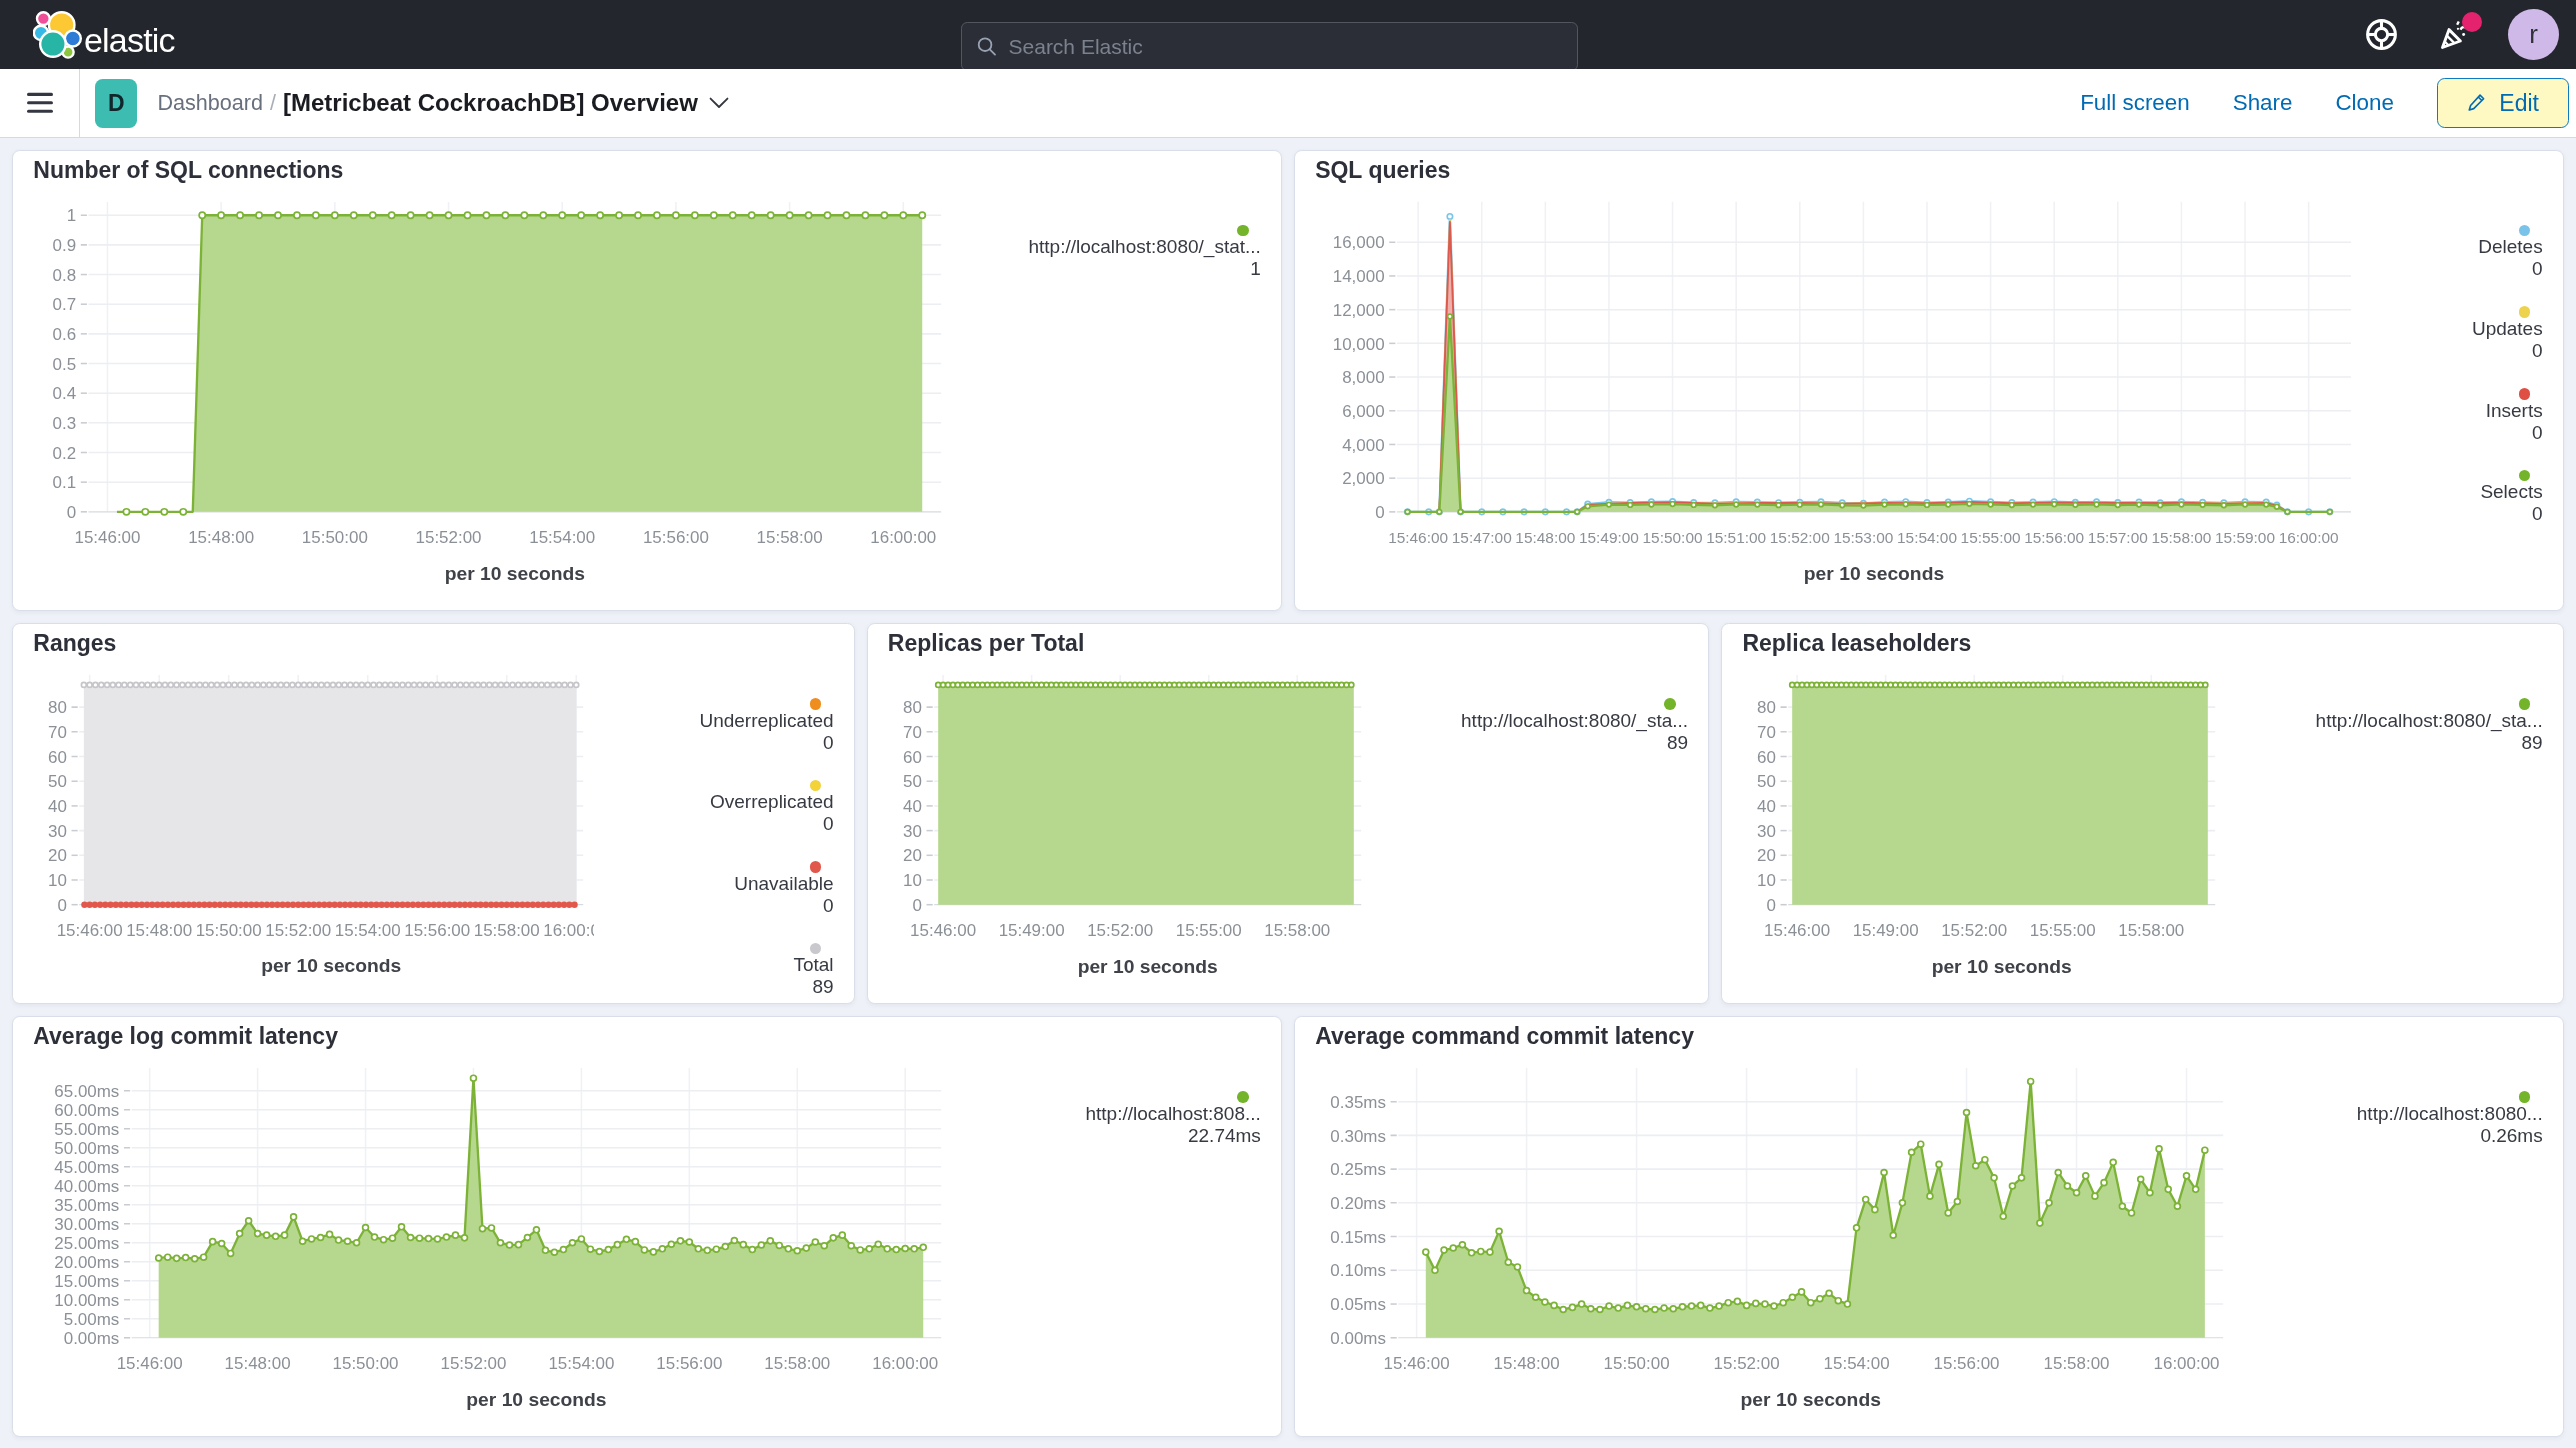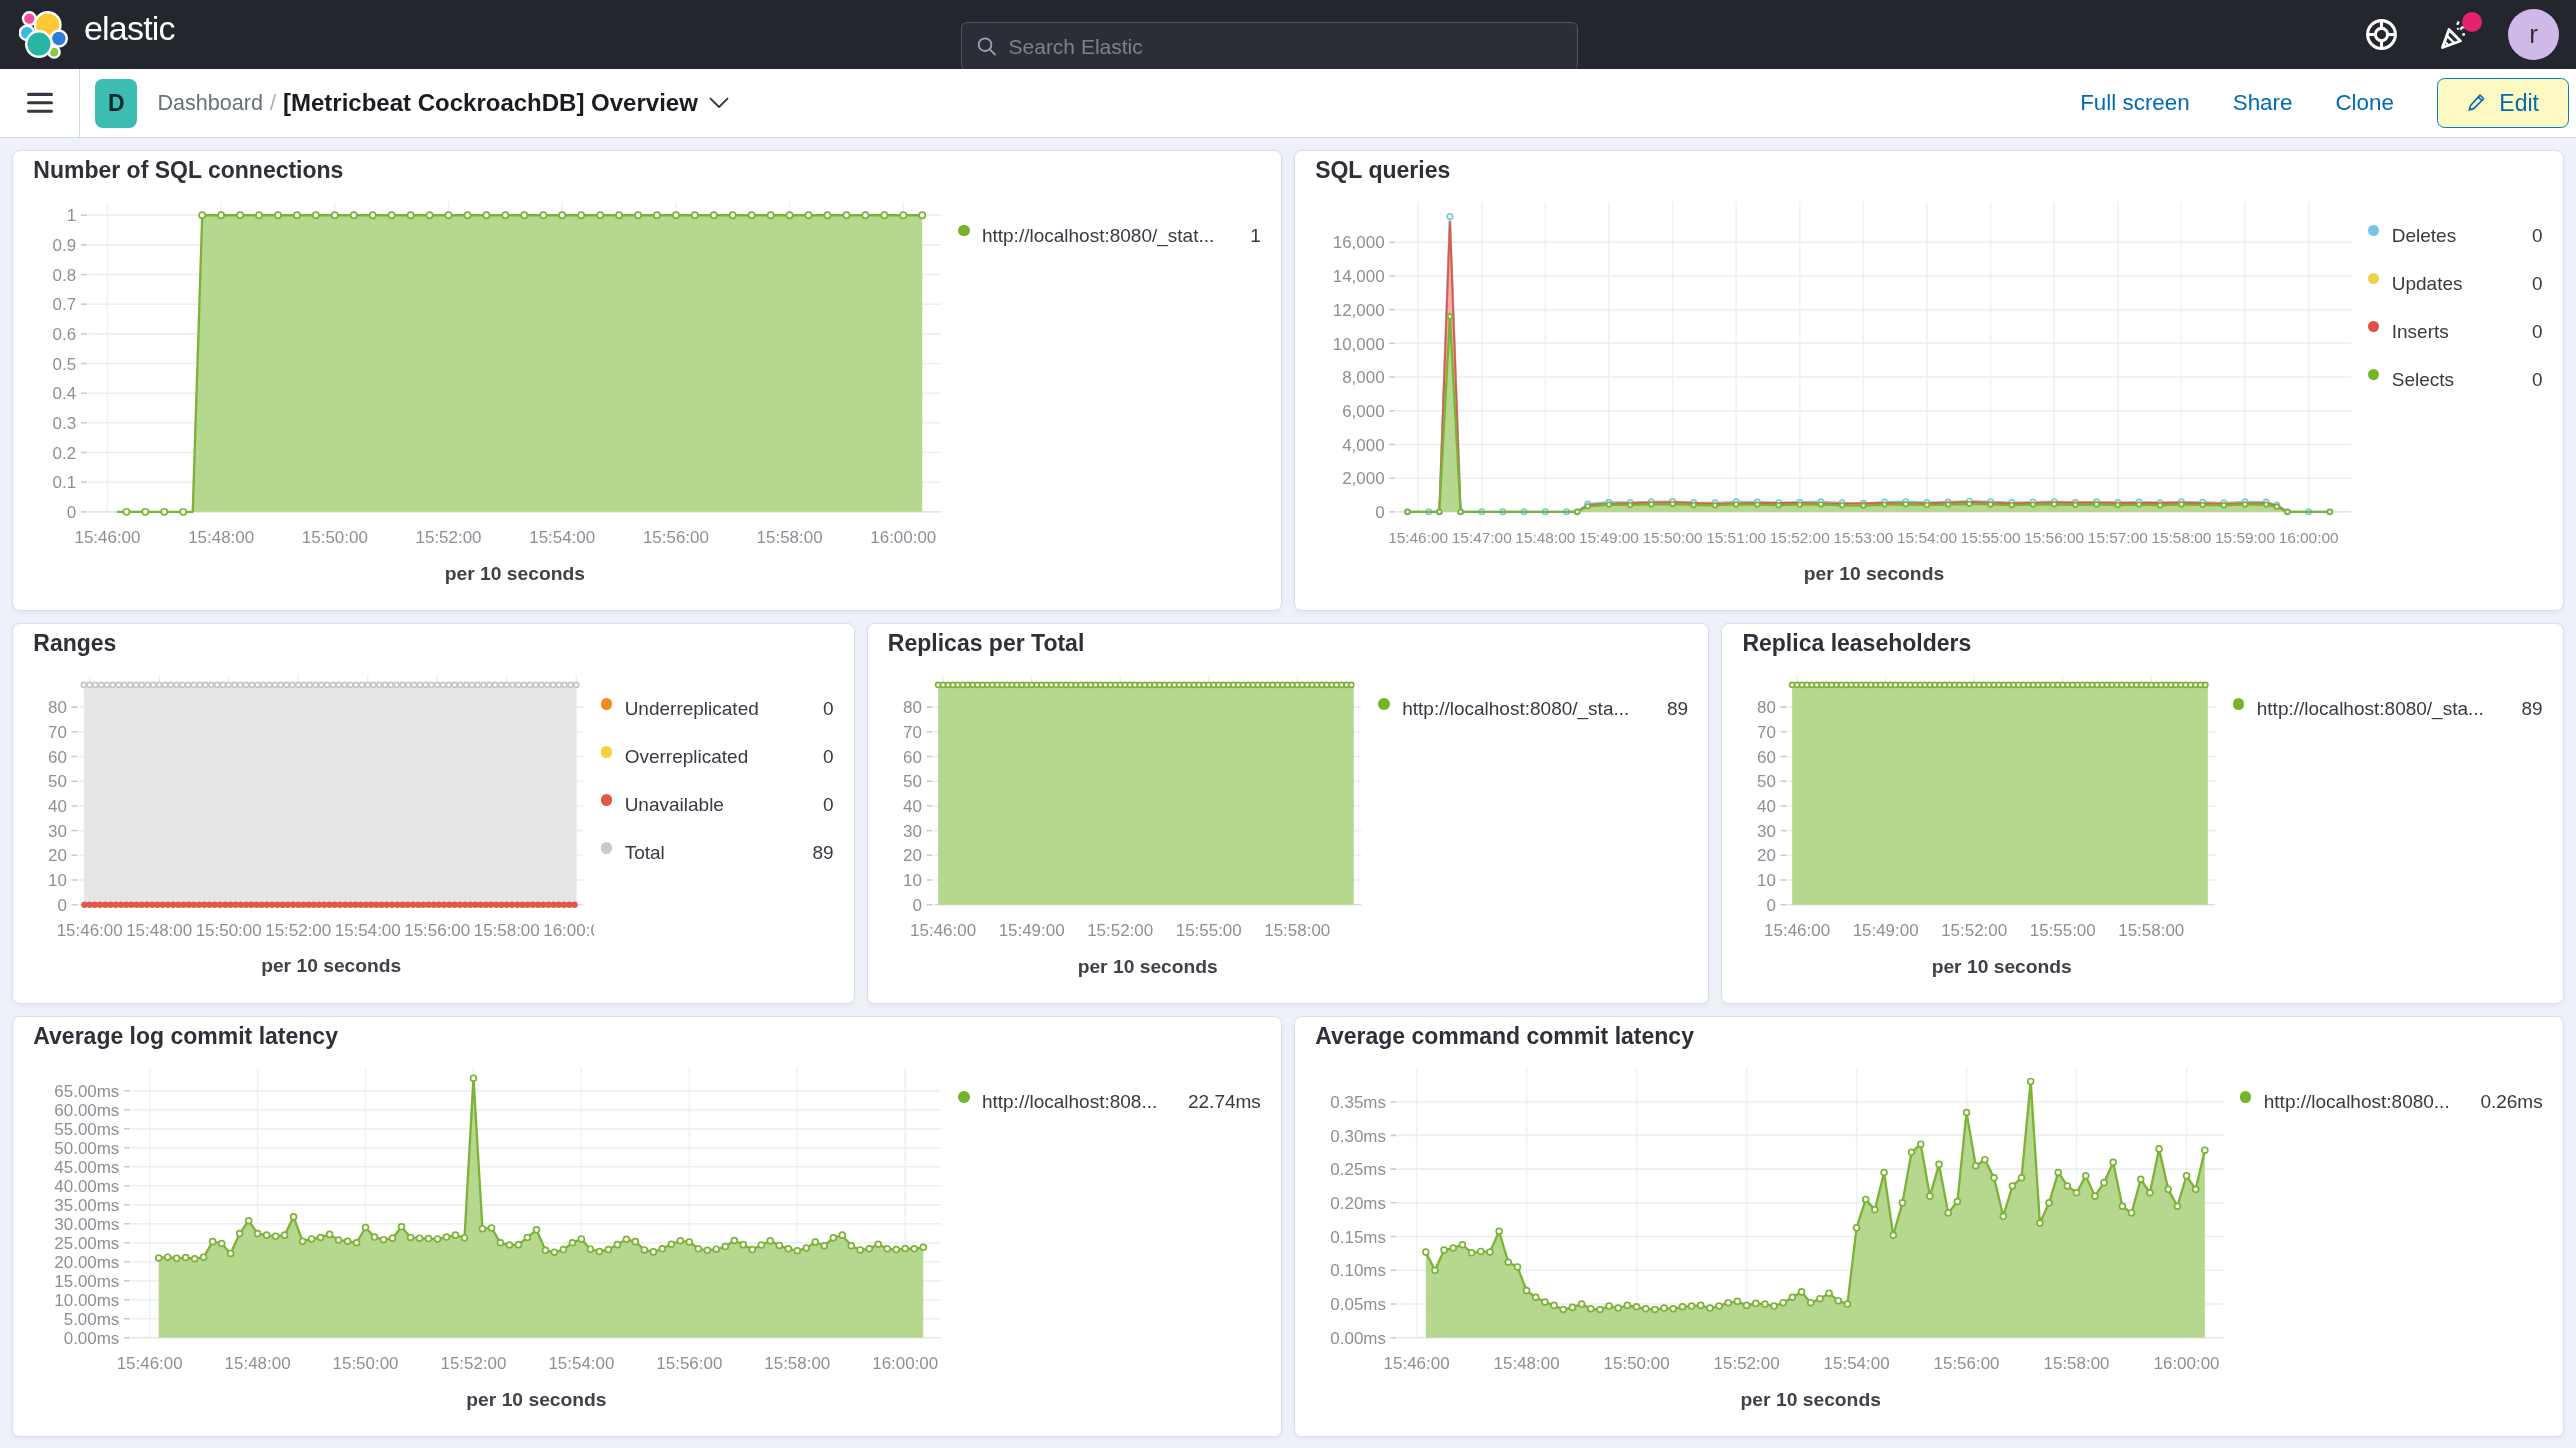--- a/index.html
+++ b/index.html
@@ -2,21 +2,21 @@
 <html style="font-size:12.3px"><head>
 <meta charset="utf-8">
 <style>
   * { margin:0; padding:0; box-sizing:border-box; }
   html,body { width:2576px; height:1448px; overflow:hidden;
     font-family:"Liberation Sans", sans-serif; background:#eff1f8; }
 
   
   .hdr { position:absolute; left:0; top:0; width:2576px; height:69px;
     background:#24262d; display:flex; align-items:center; }
-  .brand { display:flex; align-items:flex-start; gap:14px; padding-left:19px; width:324px; }
+  .brand { display:flex; align-items:flex-end; padding-left:33px; width:324px; }
   .brand-name { color:#fff; font-size:34px; letter-spacing:-0.8px; }
   .searchbox { position:absolute; left:961px; top:10px; width:617px; height:49px;
     background:#2b2e36; border:1.5px solid #53565e; border-radius:6.2px;
     display:flex; align-items:center; padding:0 14px; gap:10.8px;margin-top:12px; }
   .searchbox input { background:transparent; border:none; outline:none; color:#d6dae2;
     font-size:21px; width:100%; font-family:"Liberation Sans",sans-serif; }
   .searchbox input::placeholder { color:#7b828e; }
   .hdr-right { position:absolute; right:17px; top:0; height:69px; display:flex;
     align-items:center; gap:31px; }
   .hicon { position:relative; width:43px; height:43px; display:flex; align-items:center;
@@ -52,21 +52,21 @@
     grid-template-rows:461px 381px 421px; }
   .panel { background:#fff; border:0.8px solid #d9dee8; border-radius:7.7px;
     box-shadow:0 1.5px 4.6px rgba(60,70,100,.06); padding:6px 20px; display:flex;
     flex-direction:column; overflow:hidden; }
   .span3 { grid-column:span 3; } .span2 { grid-column:span 2; }
   .panel h2 { font-size:23px; font-weight:bold; color:#2d3039; height:34px; }
   .chart-row { flex:1; display:flex; min-height:0; }
   .chart { flex:1; position:relative; min-width:0; cursor:crosshair; }
   .chart svg { position:absolute; left:0; top:0; }
   .legend { padding-top:34px; padding-left:6.2px; }
-  .lrow { display:flex; align-items:flex-start; margin-bottom:26px; cursor:pointer; }
+  .lrow { display:flex; align-items:flex-end; margin-bottom:26px; cursor:pointer;flex-direction:column; }
   .ldot { width:11.6px; height:11.6px; border-radius:50%; flex:none; margin-right:12.3px; }
   .llabel { font-size:19px; color:#373a42; white-space:nowrap; overflow:hidden; }
   .lval { font-size:19px; color:#373a42; margin-left:auto; padding-left:15.4px; }
 </style>
 </head>
 <body>
 
 <div class="hdr">
   <div class="brand">
     <svg width="51" height="51" viewBox="0 0 64 64">

